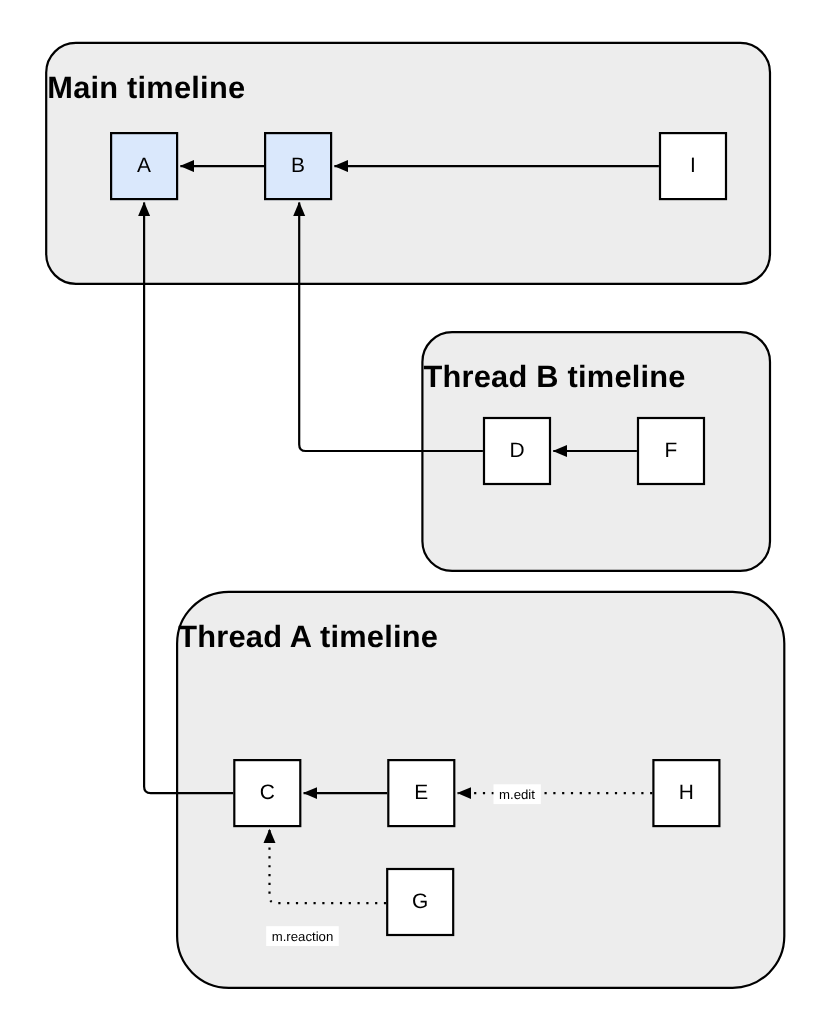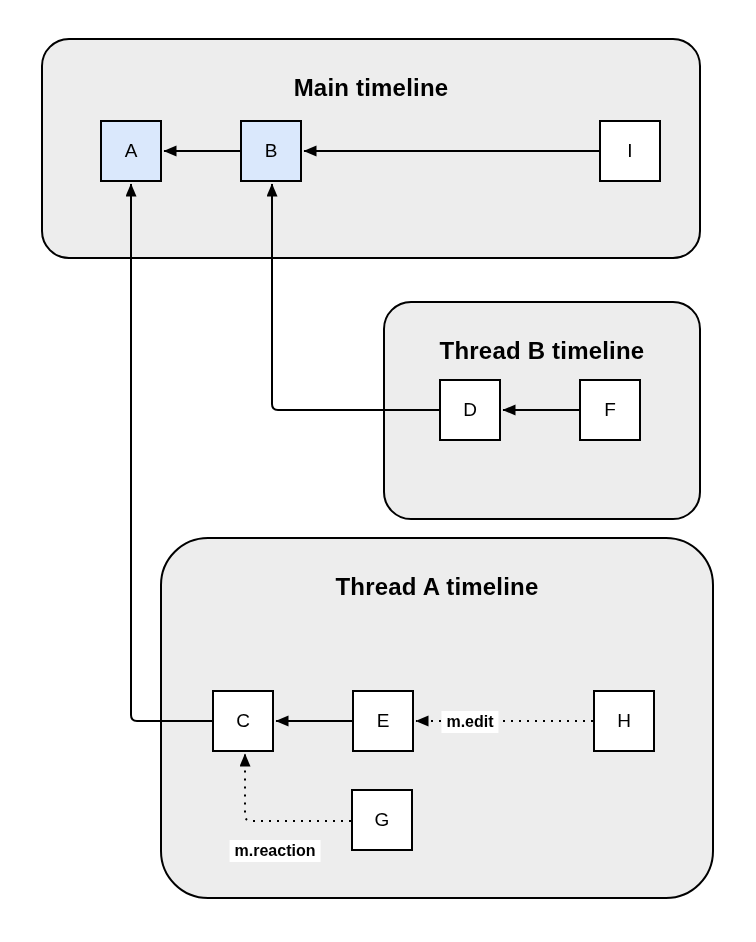--- a/index.html
+++ b/index.html
@@ -16,24 +16,24 @@
     background: var(--container_fill, #ededed);
     border: 2px solid var(--stroke, #000);
     box-sizing: border-box;
   }
   .container-main    { left: 41px;  top: 38px;  width: 660px; height: 221px; border-radius: 28px; }
   .container-threadb { left: 383px; top: 301px; width: 318px; height: 219px; border-radius: 28px; }
   .container-threada { left: 160px; top: 537px; width: 554px; height: 362px; border-radius: 48px; }
 
   .container-title {
     display: block;
-    margin-top: 34px;
-    text-align: center;
+    margin-top: 24px;
+    text-align: left;
     font-weight: bold;
-    font-size: 24px;
+    font-size: 28px;
     letter-spacing: 0.2px;
   }
 
   .node {
     position: absolute;
     width: 62px; height: 62px;
     box-sizing: border-box;
     background: var(--node_fill, #ffffff);
     border: 2px solid var(--stroke, #000);
     display: flex; align-items: center; justify-content: center;
@@ -57,23 +57,22 @@
     stroke: var(--stroke, #000);
     stroke-width: 2px;
   }
   svg.edges-layer path.dotted { stroke-dasharray: 2 6; }
 
   .edge-label {
     position: absolute;
     transform: translate(-50%, -50%);
     background: var(--node_fill, #ffffff);
     padding: 2px 5px;
-    font-size: 16px;
+    font-size: 12px;
     white-space: nowrap;
-    font-weight: bold;
   }
   .label-edit     { left: 470px; top: 722px; }
   .label-reaction { left: 275px; top: 851px; text-align: right; }
 </style>
 </head>
 <body>
 
 <div class="canvas">
 
   <div class="container container-main">

